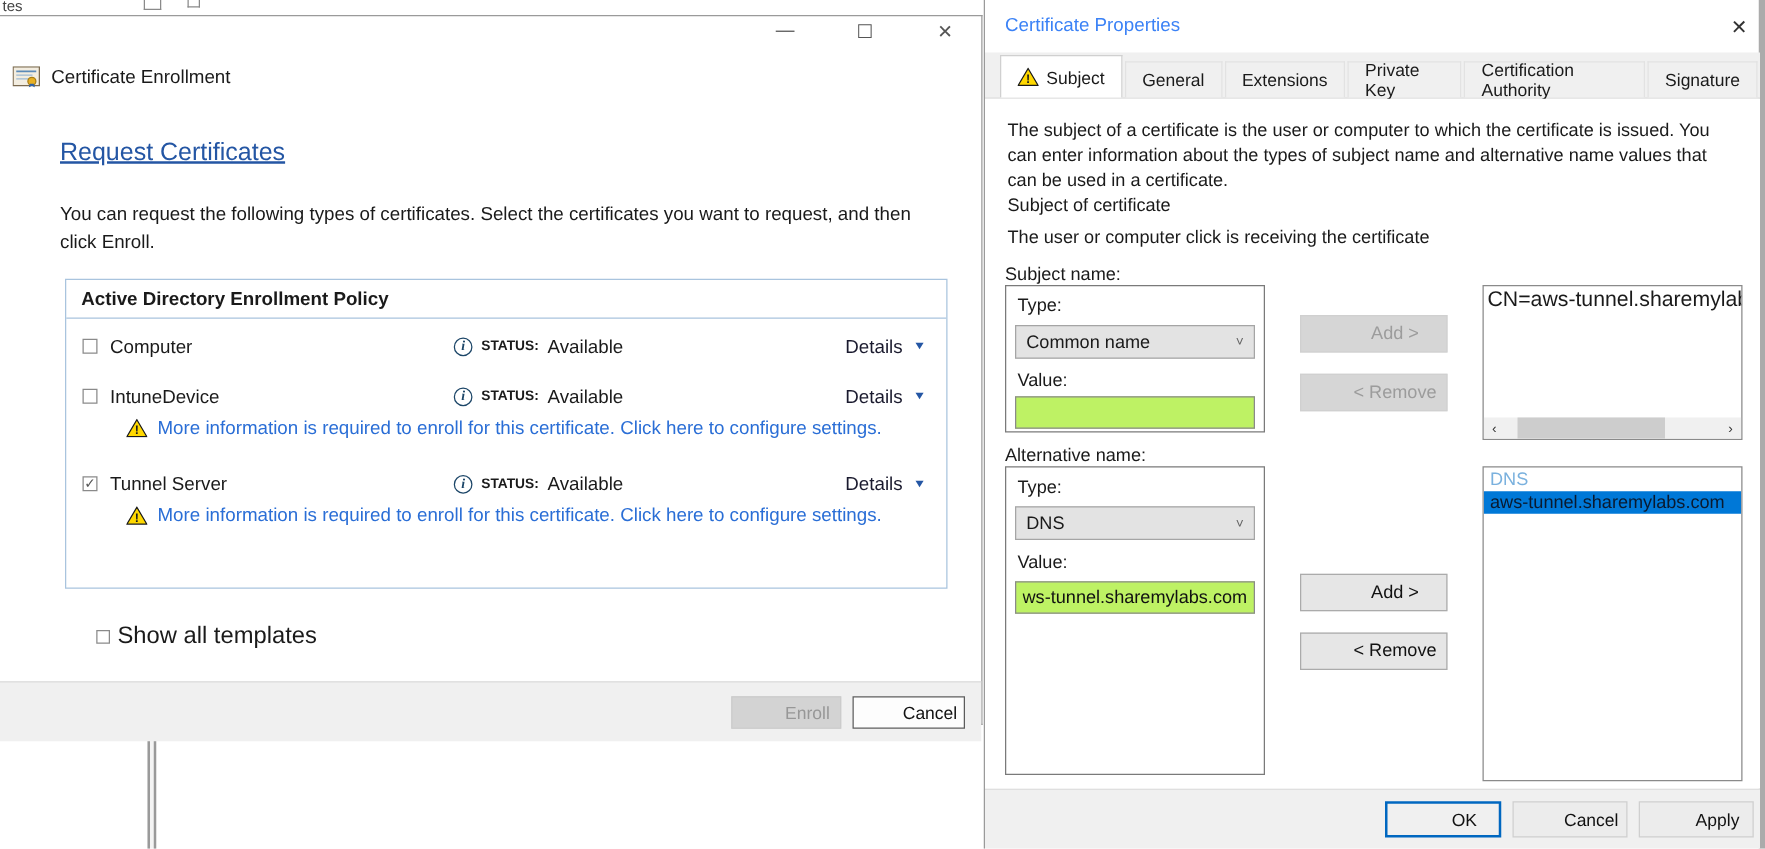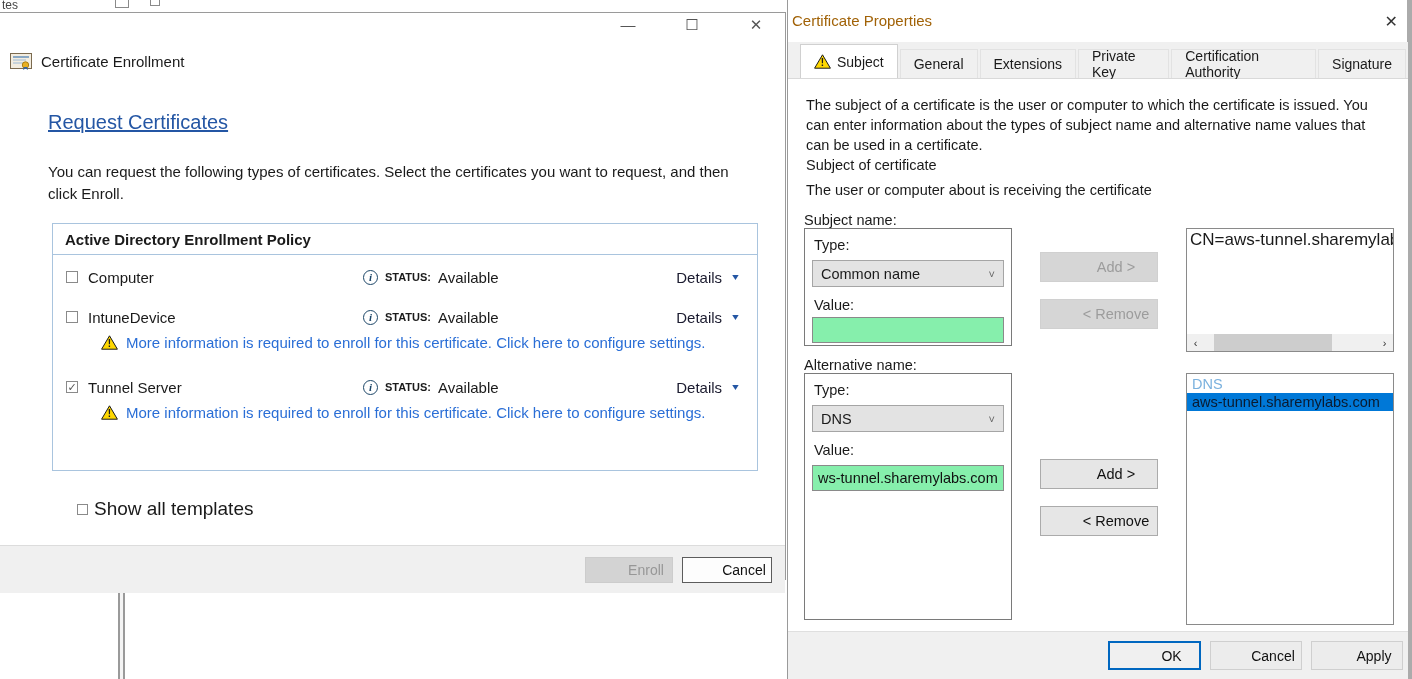--- a/index.html
+++ b/index.html
@@ -41,38 +41,38 @@
   .warn-link { font-size:15px; color:#2a6ed6; cursor:pointer; }
   .show-all { position:absolute; left:52px; top:485px; display:flex; align-items:center; gap:6px; font-size:19px;margin-left:25px; }
   .win-footer { position:absolute; left:0; top:532px; width:785px; height:48px; background:#f0f0f0; border-top:1px solid #dcdcdc; }
   .btn { font-size:14px; display:inline-flex; align-items:center; justify-content:center; cursor:pointer;padding-left:34px; }
   .enroll-btn { position:absolute; left:585px; top:11px; width:88px; height:26px; background:#d3d3d3; color:#979797; border:1px solid #cccccc; }
   .lcancel-btn { position:absolute; left:682px; top:11px; width:90px; height:26px; background:#fdfdfd; border:1px solid #5c5c5c; color:#111; }
 
   
   #props-dlg { left:787px; top:0; width:625px; height:679px; background:#fff; border-left:1px solid #9a9a9a; }
   .dlg-right-edge { position:absolute; right:0; top:0; width:5px; height:679px; background:#ababab; }
-  .dlg-title { position:absolute; left:4px; top:12px; font-size:15px; color:#a16207; }
+  .dlg-title { position:absolute; left:16px; top:12px; font-size:15px; color:#3b82f6; }
   .dlg-close { position:absolute; right:14px; top:12px; font-size:16px; color:#333; cursor:pointer; }
   .tab-strip { position:absolute; left:0; top:42px; width:620px; height:37px; background:#f0f0f0; border-bottom:1px solid #d9d9d9; display:flex; align-items:flex-end; padding-left:12px; }
   .tab { height:29px; display:flex; align-items:center; gap:6px; padding:0 13px; font-size:14px; background:#f0f0f0; border:1px solid #e2e2e2; border-bottom:none; margin-right:2px; cursor:pointer; color:#1a1a1a; }
   .tab.active { background:#fff; height:34px; border:1px solid #d0d0d0; border-bottom:none; position:relative; z-index:2; }
   .warn-tri { width:17px; height:15px; display:inline-block; }
   .dlg-body { position:absolute; left:0; top:79px; width:620px; height:552px; background:#fff; }
   .dlg-desc { position:absolute; left:18px; top:16px; width:586px; font-size:14.5px; line-height:20px; }
   .soc-label { position:absolute; left:18px; top:78px; font-size:14.5px; }
   .soc-sub { position:absolute; left:18px; top:103px; font-size:14.5px; }
   .sn-label { position:absolute; left:16px; top:133px; font-size:14.5px; }
   .group-box { position:absolute; border:1px solid #7a7a7a; background:#fff; }
   .gb-subject { left:16px; top:149px; width:208px; height:118px; }
   .gb-alt { left:16px; top:294px; width:208px; height:247px; }
   .gb-label { position:absolute; left:9px; font-size:14.5px; }
   .dd { position:absolute; left:7px; width:192px; height:27px; background:#e3e3e3; border:1px solid #a5a5a5; display:flex; align-items:center; padding:0 8px; font-size:14.5px; cursor:pointer; }
   .dd .dd-chev { margin-left:auto; color:#666; font-size:11px; }
-  .txt-input { position:absolute; left:7px; width:192px; height:26px; border:1px solid #8a8a8a; background:#86efac; font-size:14.5px; padding:0 5px; font-family:"Liberation Sans", sans-serif; color:#111; }
+  .txt-input { position:absolute; left:7px; width:192px; height:26px; border:1px solid #8a8a8a; background:#bef264; font-size:14.5px; padding:0 5px; font-family:"Liberation Sans", sans-serif; color:#111; }
   .alt-label { position:absolute; left:16px; top:278px; font-size:14.5px; }
   .mid-btn { position:absolute; left:252px; width:118px; height:30px; font-size:14.5px; }
   .mid-btn.disabled { background:#d6d6d6; color:#9c9c9c; border:1px solid #d0d0d0; }
   .mid-btn.enabled { background:#e6e6e6; color:#111; border:1px solid #ababab; }
   .add1 { top:173px; } .rem1 { top:220px; }
   .add2 { top:380px; } .rem2 { top:427px; }
   .listbox { position:absolute; left:398px; width:208px; border:1px solid #8a8a8a; background:#fff; overflow:hidden; }
   .lb1 { top:149px; height:124px; }
   .lb2 { top:294px; height:252px; }
   .lb-entry { font-size:17px; white-space:nowrap; padding:1px 3px; }
@@ -224,21 +224,21 @@
           <span>Certification Authority</span>
         </div>
       <div class="tab">
           <span>Signature</span>
         </div>
     </div>
 
     <div class="dlg-body">
       <div class="dlg-desc">The subject of a certificate is the user or computer to which the certificate is issued. You can enter information about the types of subject name and alternative name values that can be used in a certificate.</div>
       <div class="soc-label">Subject of certificate</div>
-      <div class="soc-sub">The user or computer about is receiving the certificate</div>
+      <div class="soc-sub">The user or computer click is receiving the certificate</div>
       <div class="sn-label">Subject name:</div>
 
       <div class="group-box gb-subject">
         <div class="gb-label" style="top:8px;">Type:</div>
         <div class="dd" style="top:31px;">
           <span>Common name</span>
           <span class="dd-chev">˅</span>
         </div>
         <div class="gb-label" style="top:68px;">Value:</div>
         <input class="txt-input" style="top: 88px;" value="">

